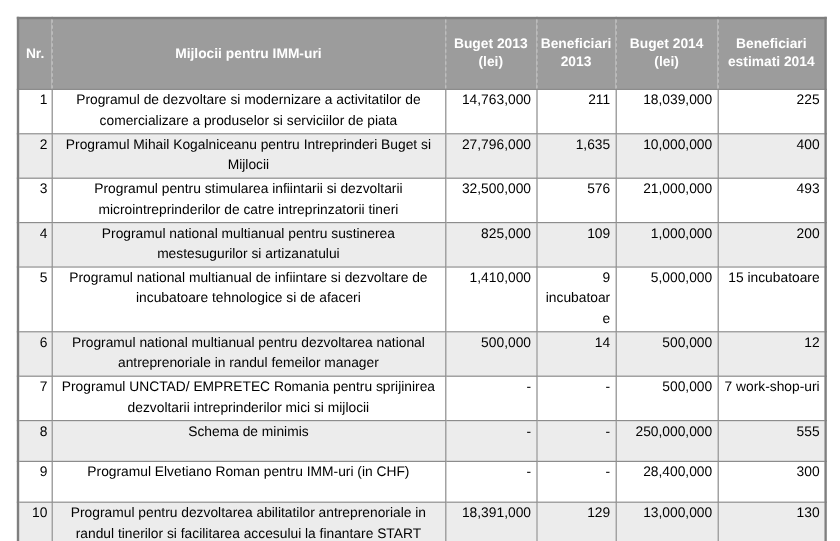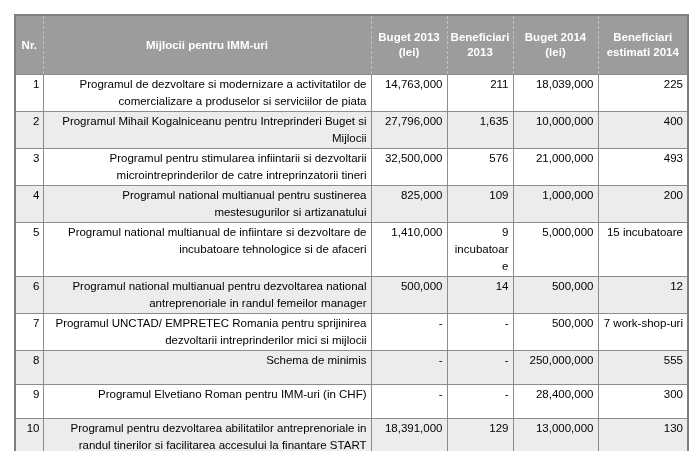--- a/index.html
+++ b/index.html
@@ -51,21 +51,21 @@
     word-wrap: break-word;
   }
   tbody tr { height: 34px; }
   tbody tr.alt td { background: #ececec; }
   td.col-nr {
     text-align: right;
     padding-right: 3px;
     padding-left: 1px;
   }
   td.col-program {
-    text-align: right;
+    text-align: center;
   }
   td.col-buget2013, td.col-beneficiari2013, td.col-buget2014, td.col-beneficiari2014 {
     text-align: right;
   }
 </style>
 </head>
 <body>
 
 <div class="table-wrap">
   <table class="programs">

